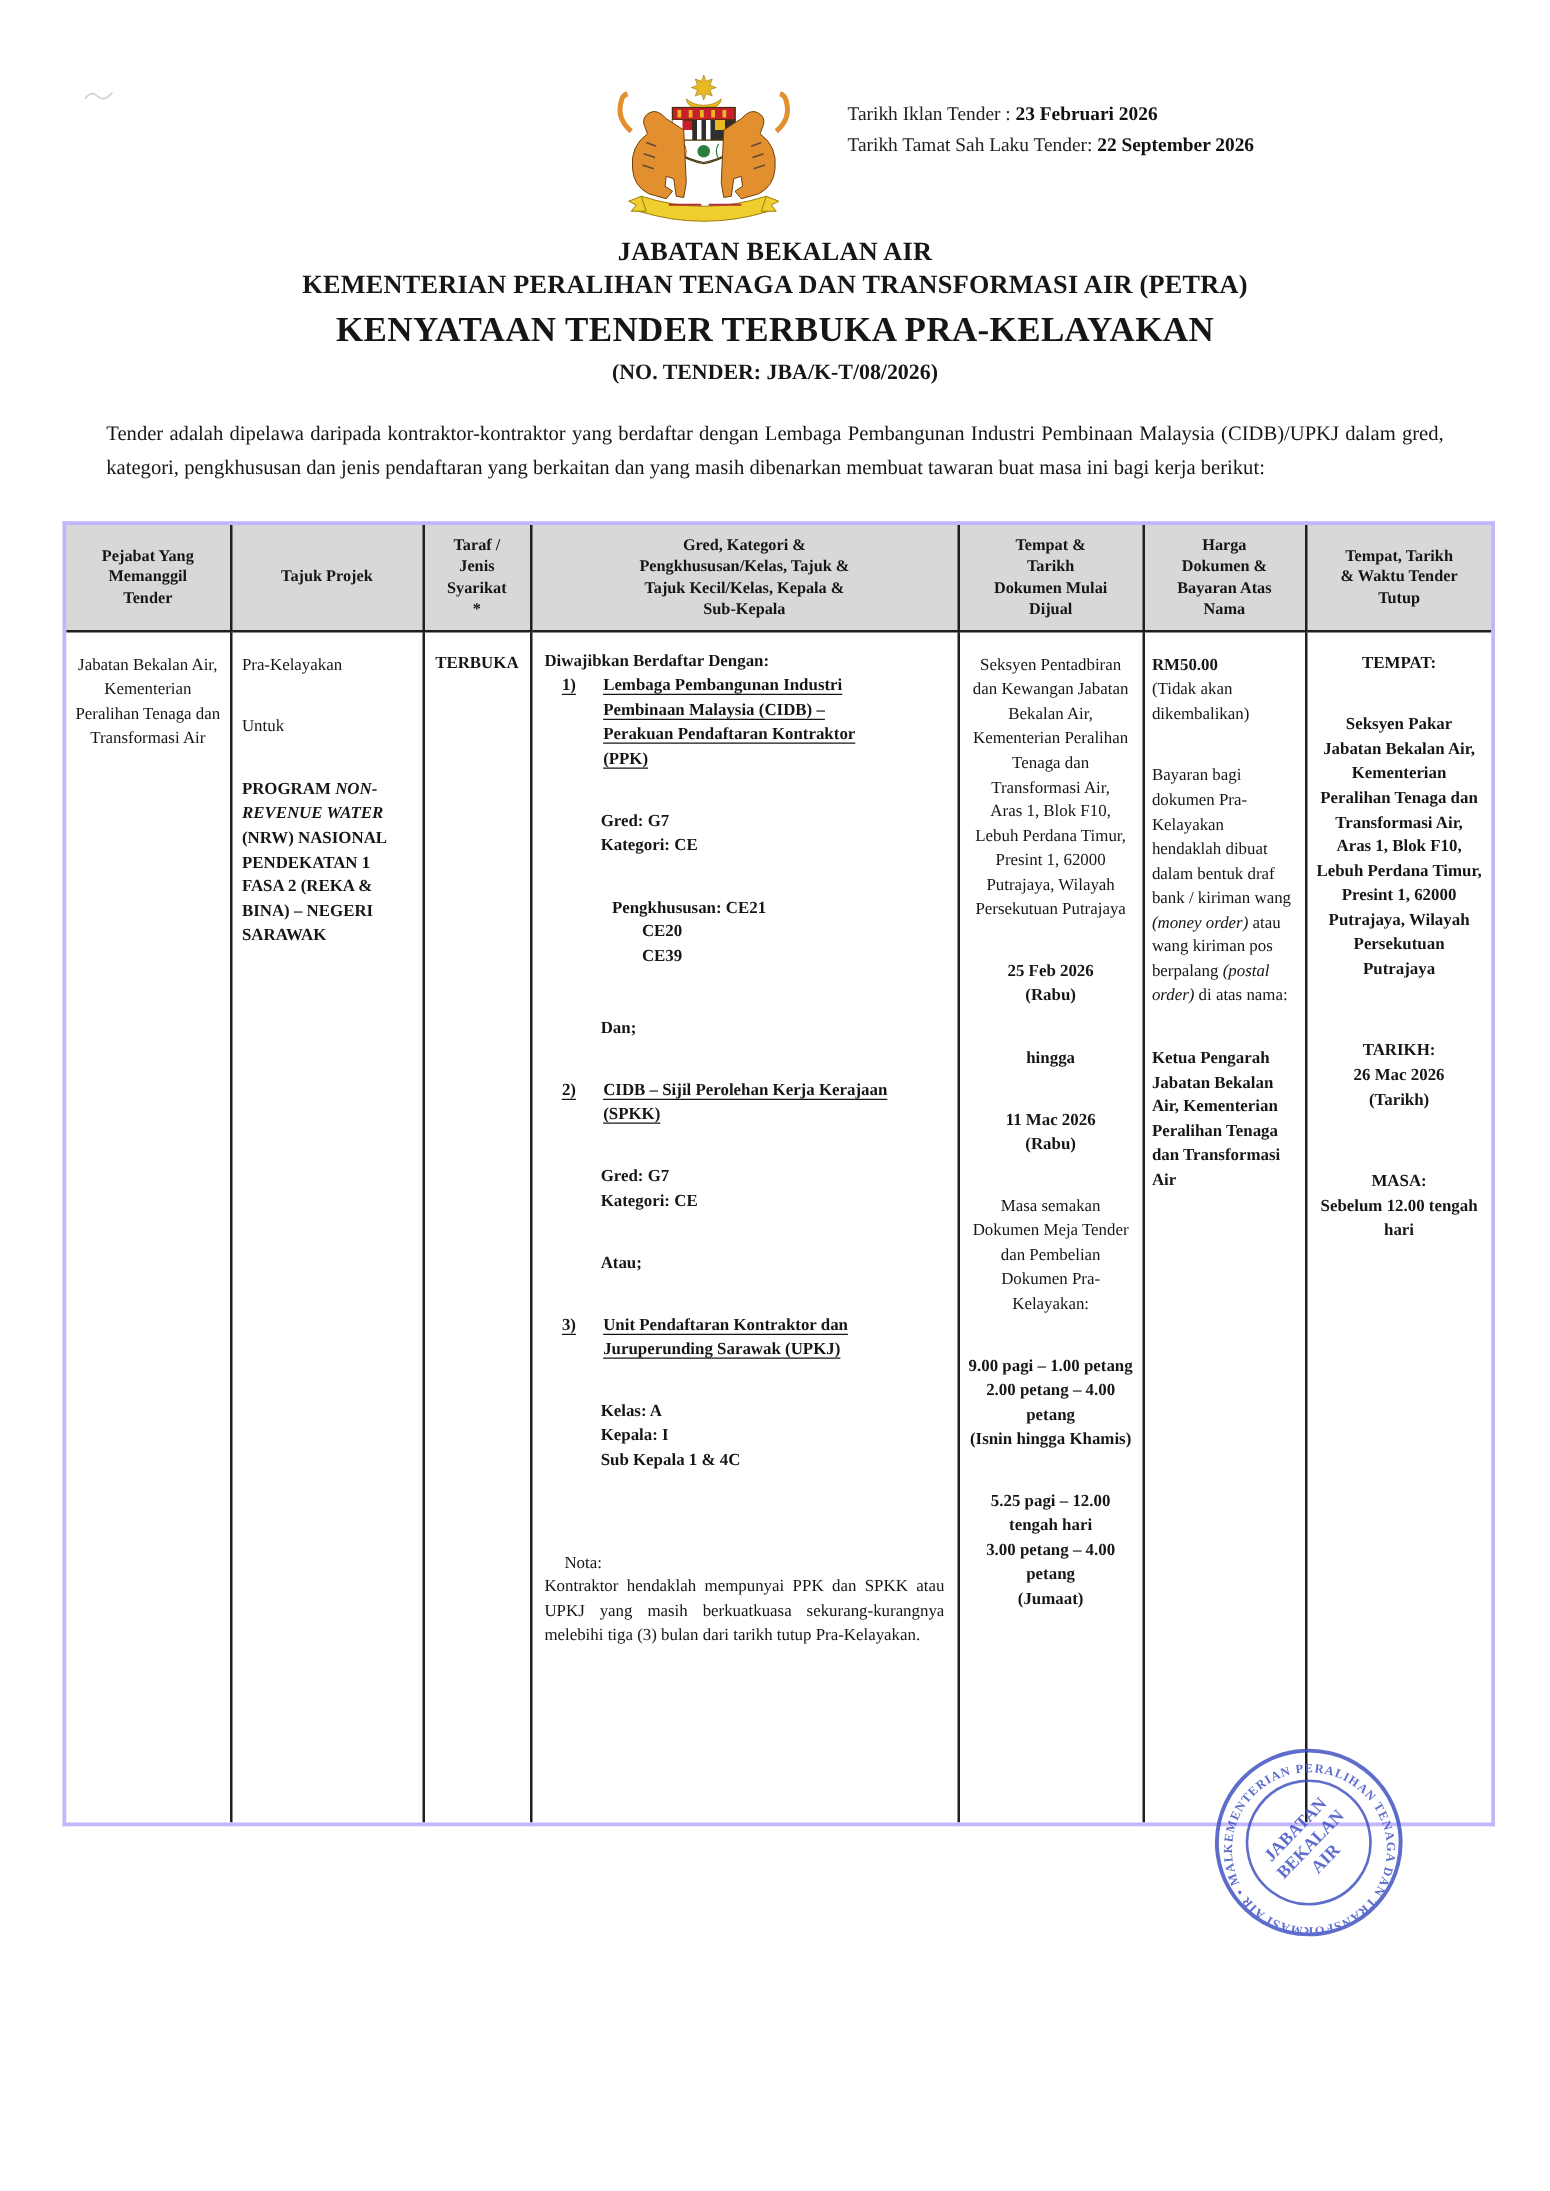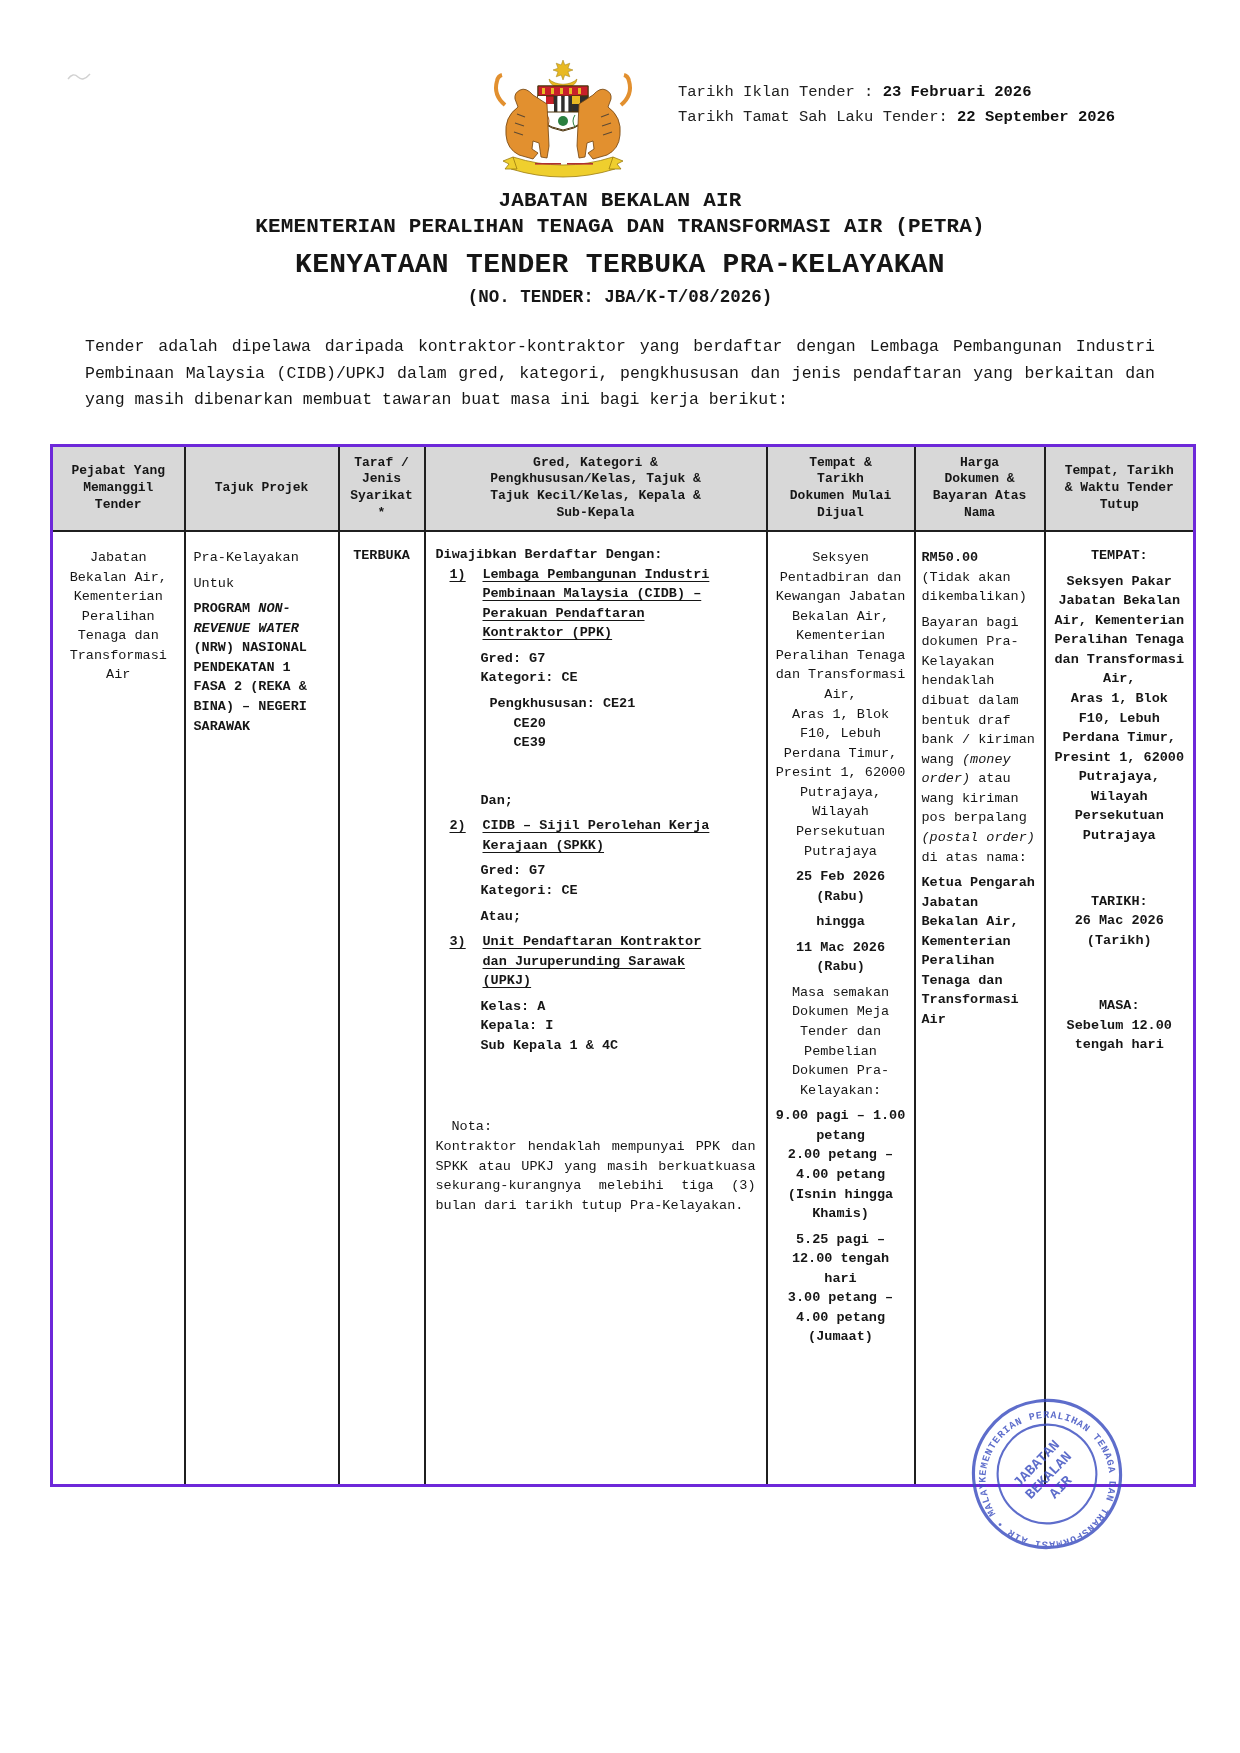--- a/index.html
+++ b/index.html
@@ -1,54 +1,54 @@
 <!DOCTYPE html>
 <html><head>
 <meta charset="utf-8">
 <style>
   html,body{margin:0;padding:0;background:#ffffff;}
   .page{
     position:relative;
     width:1240px;height:1753px;
     background:#ffffff;
-    font-family:Liberation Mono, monospace;
+    font-family:Liberation Serif, serif;
     color:#161616;
     overflow:hidden;
   }
   
   .crest{position:absolute;left:487px;top:58px;width:152px;height:128px;}
   .artifact{position:absolute;left:66px;top:70px;width:26px;height:16px;opacity:.45;}
   .dates{position:absolute;left:678px;top:80px;font-size:15.5px;line-height:1.6;color:#222;}
   .dates b{color:#111;}
   .spacer-top{height:188px;}
   
   .titles{text-align:center;line-height:1.25;}
   .t1{font-size:21px;font-weight:bold;letter-spacing:.2px;}
   .t2{font-size:28px;font-weight:bold;margin-top:6px;letter-spacing:.3px;}
   .t3{font-size:17.5px;font-weight:bold;margin-top:5px;}
   
   .intro{margin:26px 85px 0 85px;font-size:16.5px;line-height:1.6;text-align:justify;}
   
-  table.tender{border-collapse:collapse;margin:30px 0 0 50px;width:1143px;table-layout:fixed;border:3px solid #6d28d9;}
+  table.tender{border-collapse:collapse;margin:30px 0 0 50px;width:1143px;table-layout:fixed;border:3px solid #c4b5fd;}
   table.tender th, table.tender td{border:2px solid #1f1f1f;}
   th{
     background:#d8d8d8;font-size:13px;font-weight:bold;text-align:center;
     vertical-align:middle;padding:8px 3px;line-height:1.3;white-space:pre-line;
   }
   td{vertical-align:top;font-size:13.5px;line-height:1.45;}
   td.c1{padding:16px 6px;text-align:center;height:920px;}
   td.c2{padding:16px 8px;}
   td.c3{padding:14px 2px;text-align:center;}
   td.c4{padding:13px 10px;}
   td.c5{padding:16px 6px;text-align:center;}
   td.c6{padding:16px 6px;}
   td.c7{padding:14px 7px;text-align:center;font-weight:bold;}
   p{margin:0;}
   .b{font-weight:bold;}
-  .gap-m{margin-top:6px;}
+  .gap-m{margin-top:30px;}
   .gap-xl{margin-top:38px;}
   .gap-nota{margin-top:62px;padding-left:16px;}
   .gap-c7{margin-top:46px;}
   
   .reg-intro{font-weight:bold;}
   .reg-item{display:flex;margin-left:14px;font-weight:bold;}
   .reg-item .no{width:33px;flex:none;text-decoration:underline;text-underline-offset:3px;}
   .reg-item .txt{max-width:232px;text-decoration:underline;text-underline-offset:3px;}
   .sub{margin-left:45px;font-weight:bold;}
   .peng{margin-left:54px;font-weight:bold;}

